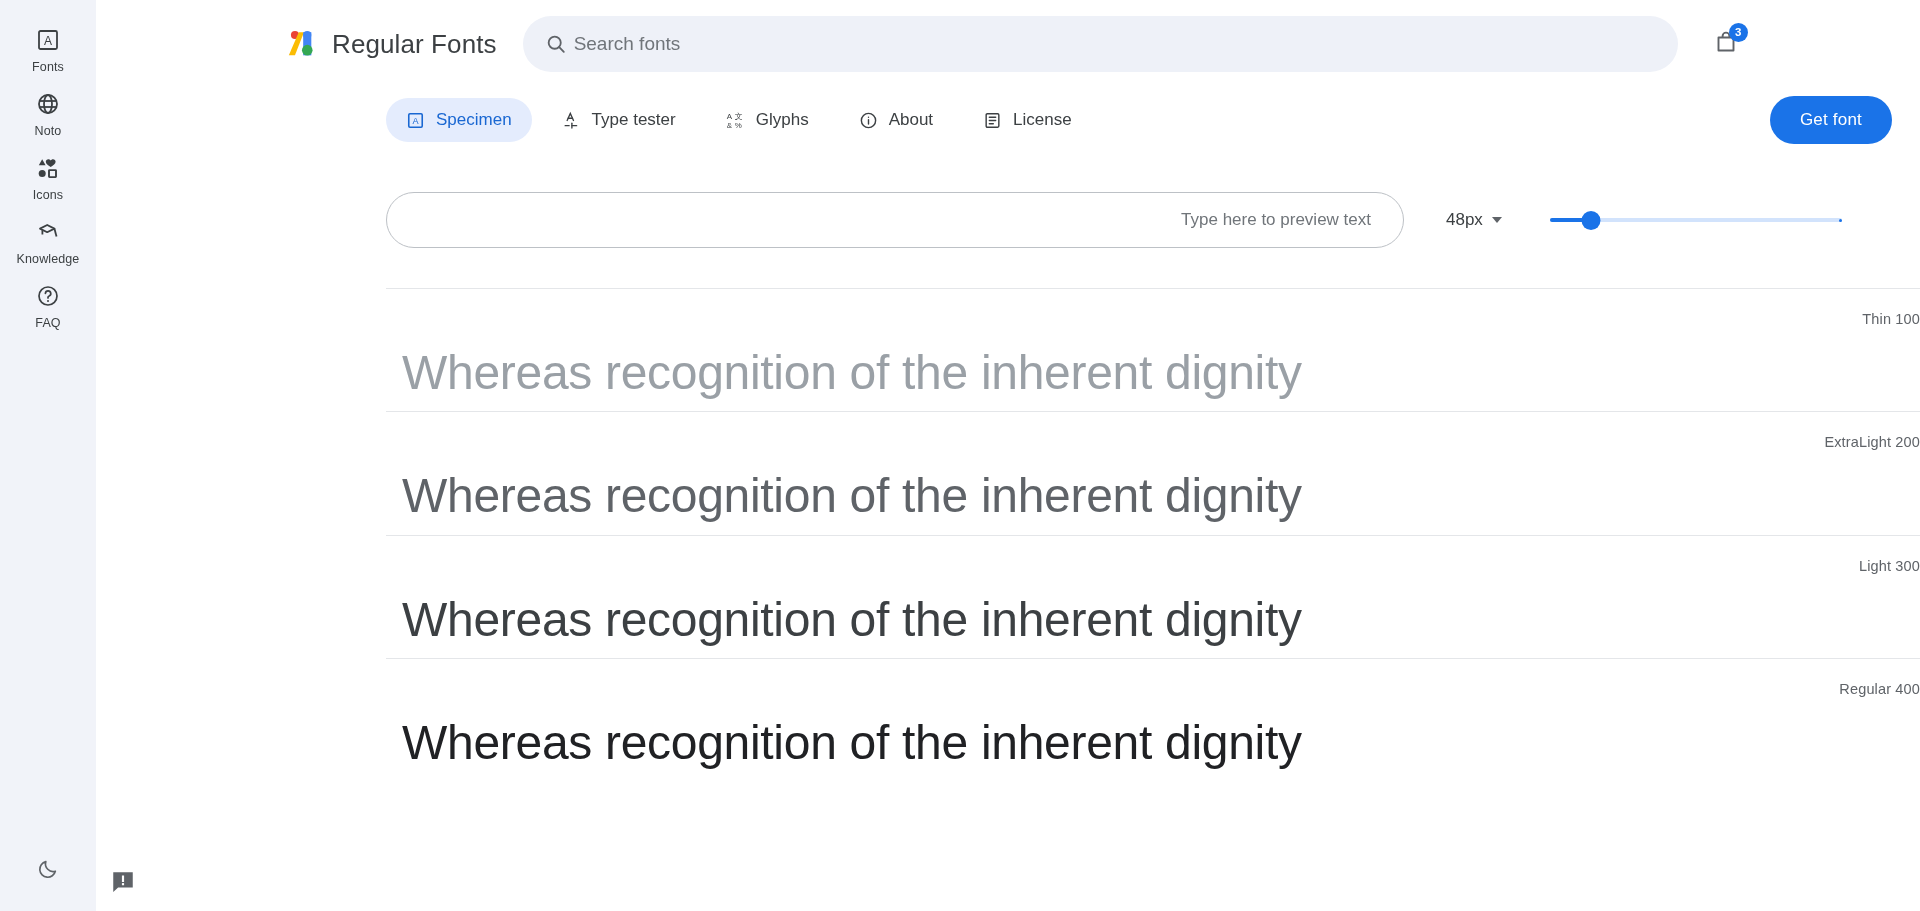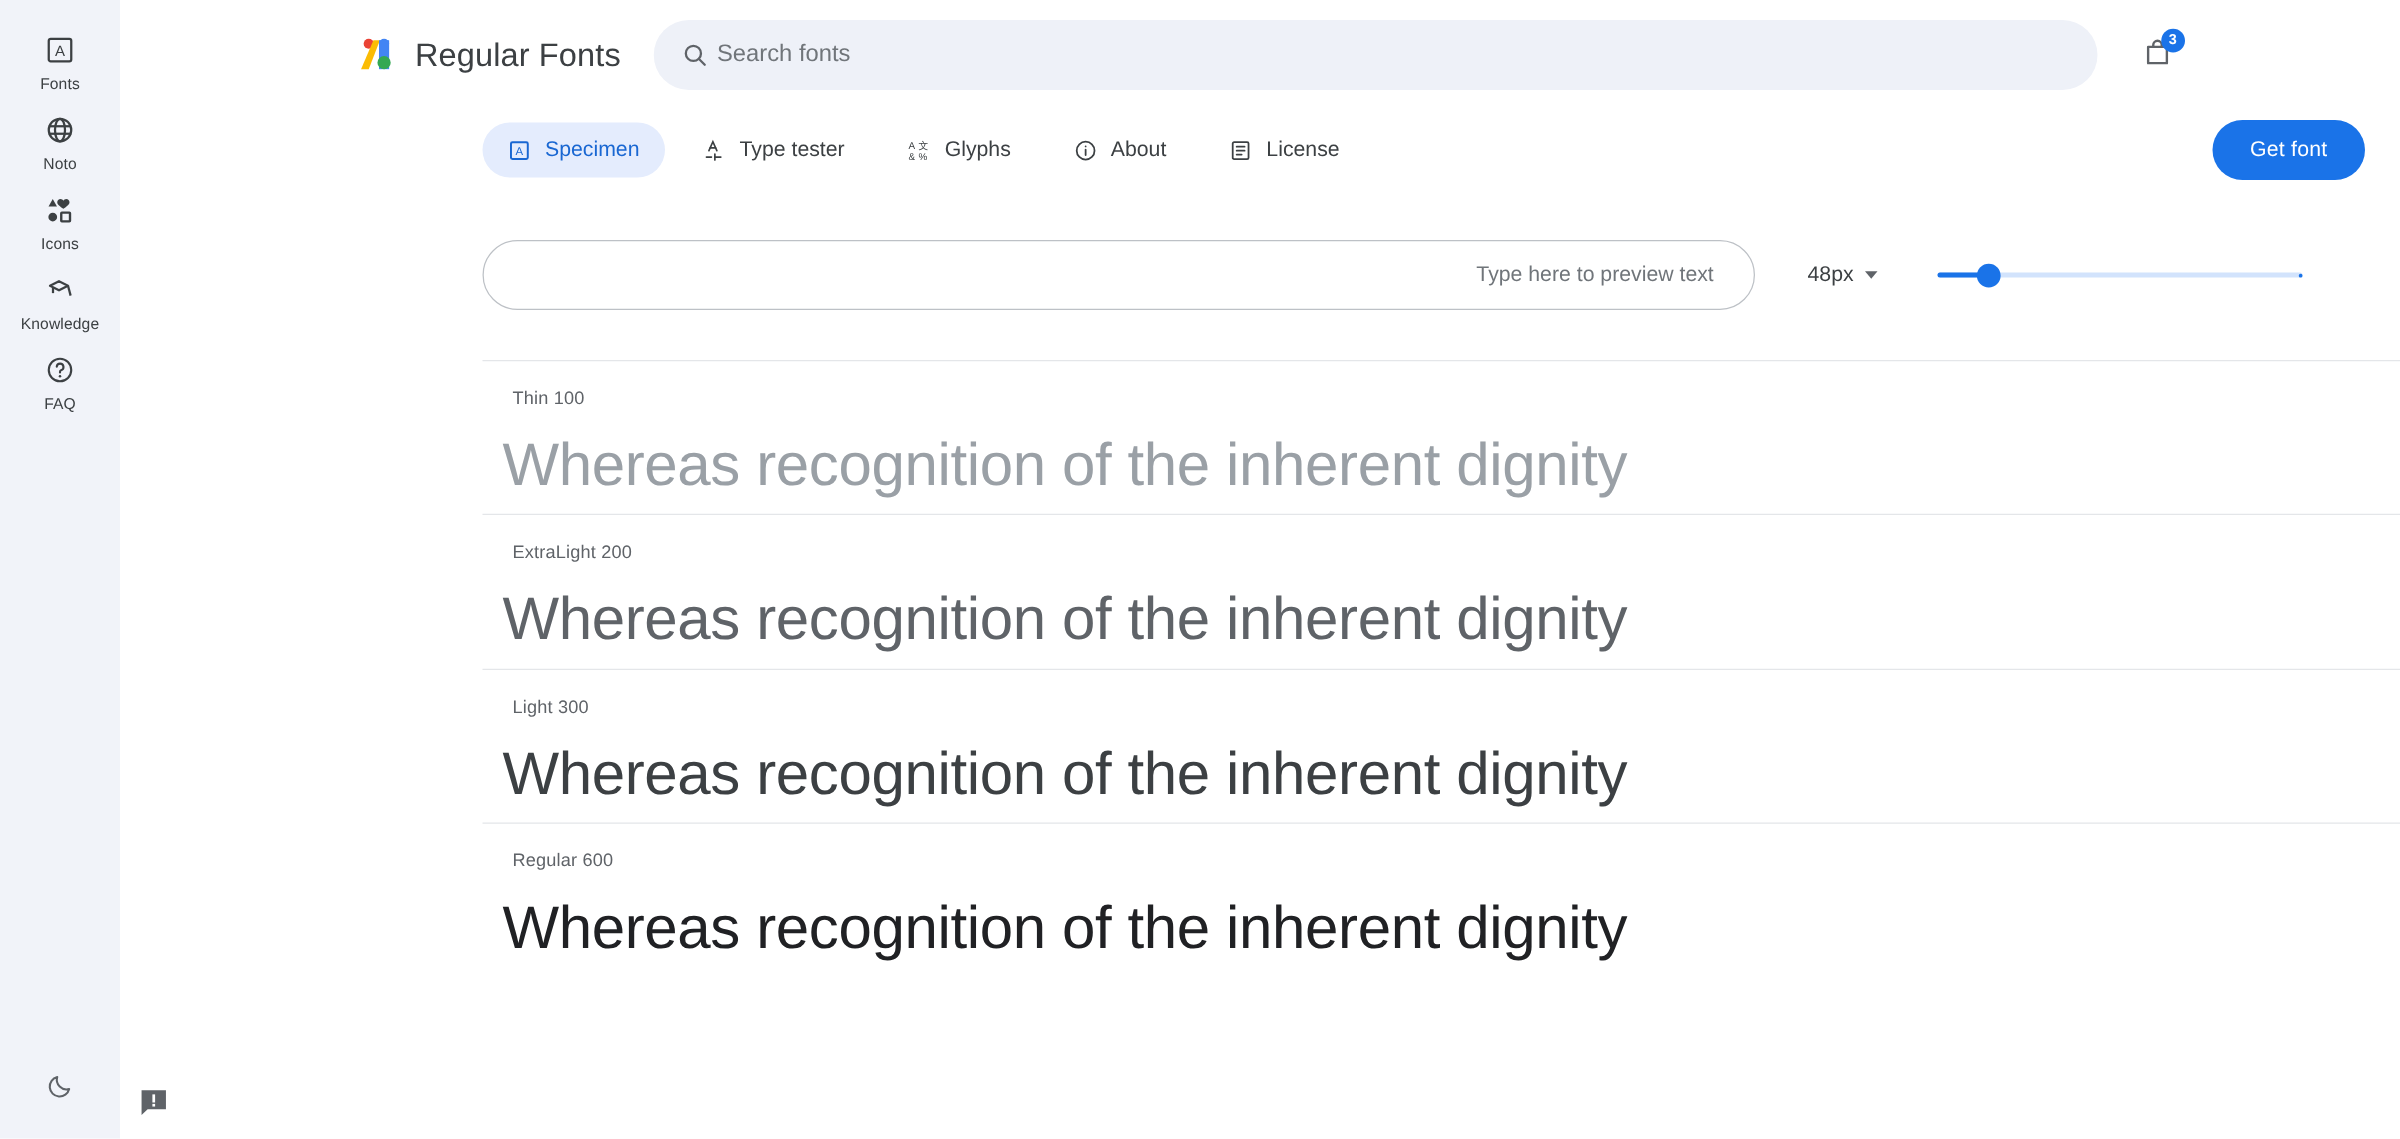--- a/index.html
+++ b/index.html
@@ -265,21 +265,22 @@
   
   .specimens { margin-top: 40px; }
   .spec-row {
     border-top: 1px solid #e4e6e9;
     padding: 22px 0 6px 0;
   }
   .spec-label {
     font-size: 14.5px;
     color: #5f6368;
     letter-spacing: .15px;
-    margin-left: 24px;
+    margin-left: 0;
+    text-align: right;
   }
   .spec-sample {
     margin-top: 14px;
     margin-left: 16px;
     font-size: 48px;
     line-height: 1.34;
     color: #202124;
     white-space: nowrap;
     letter-spacing: -0.3px;
   }
@@ -509,21 +510,21 @@
           <div class="spec-label">ExtraLight 200</div>
           <div class="spec-sample w200">Whereas recognition of the inherent dignity</div>
         </div>
 
         <div class="spec-row">
           <div class="spec-label">Light 300</div>
           <div class="spec-sample w300">Whereas recognition of the inherent dignity</div>
         </div>
 
         <div class="spec-row">
-          <div class="spec-label">Regular 600</div>
+          <div class="spec-label">Regular 400</div>
           <div class="spec-sample w400">Whereas recognition of the inherent dignity</div>
         </div>
       </div>
     </div>
   </div>
 
   <div class="feedback">
     <span>
       <svg width="26" height="26" viewBox="0 0 24 24" fill="#5f6368">
         <path d="M3 3h18v14H7.5L3 21.2z"></path>

